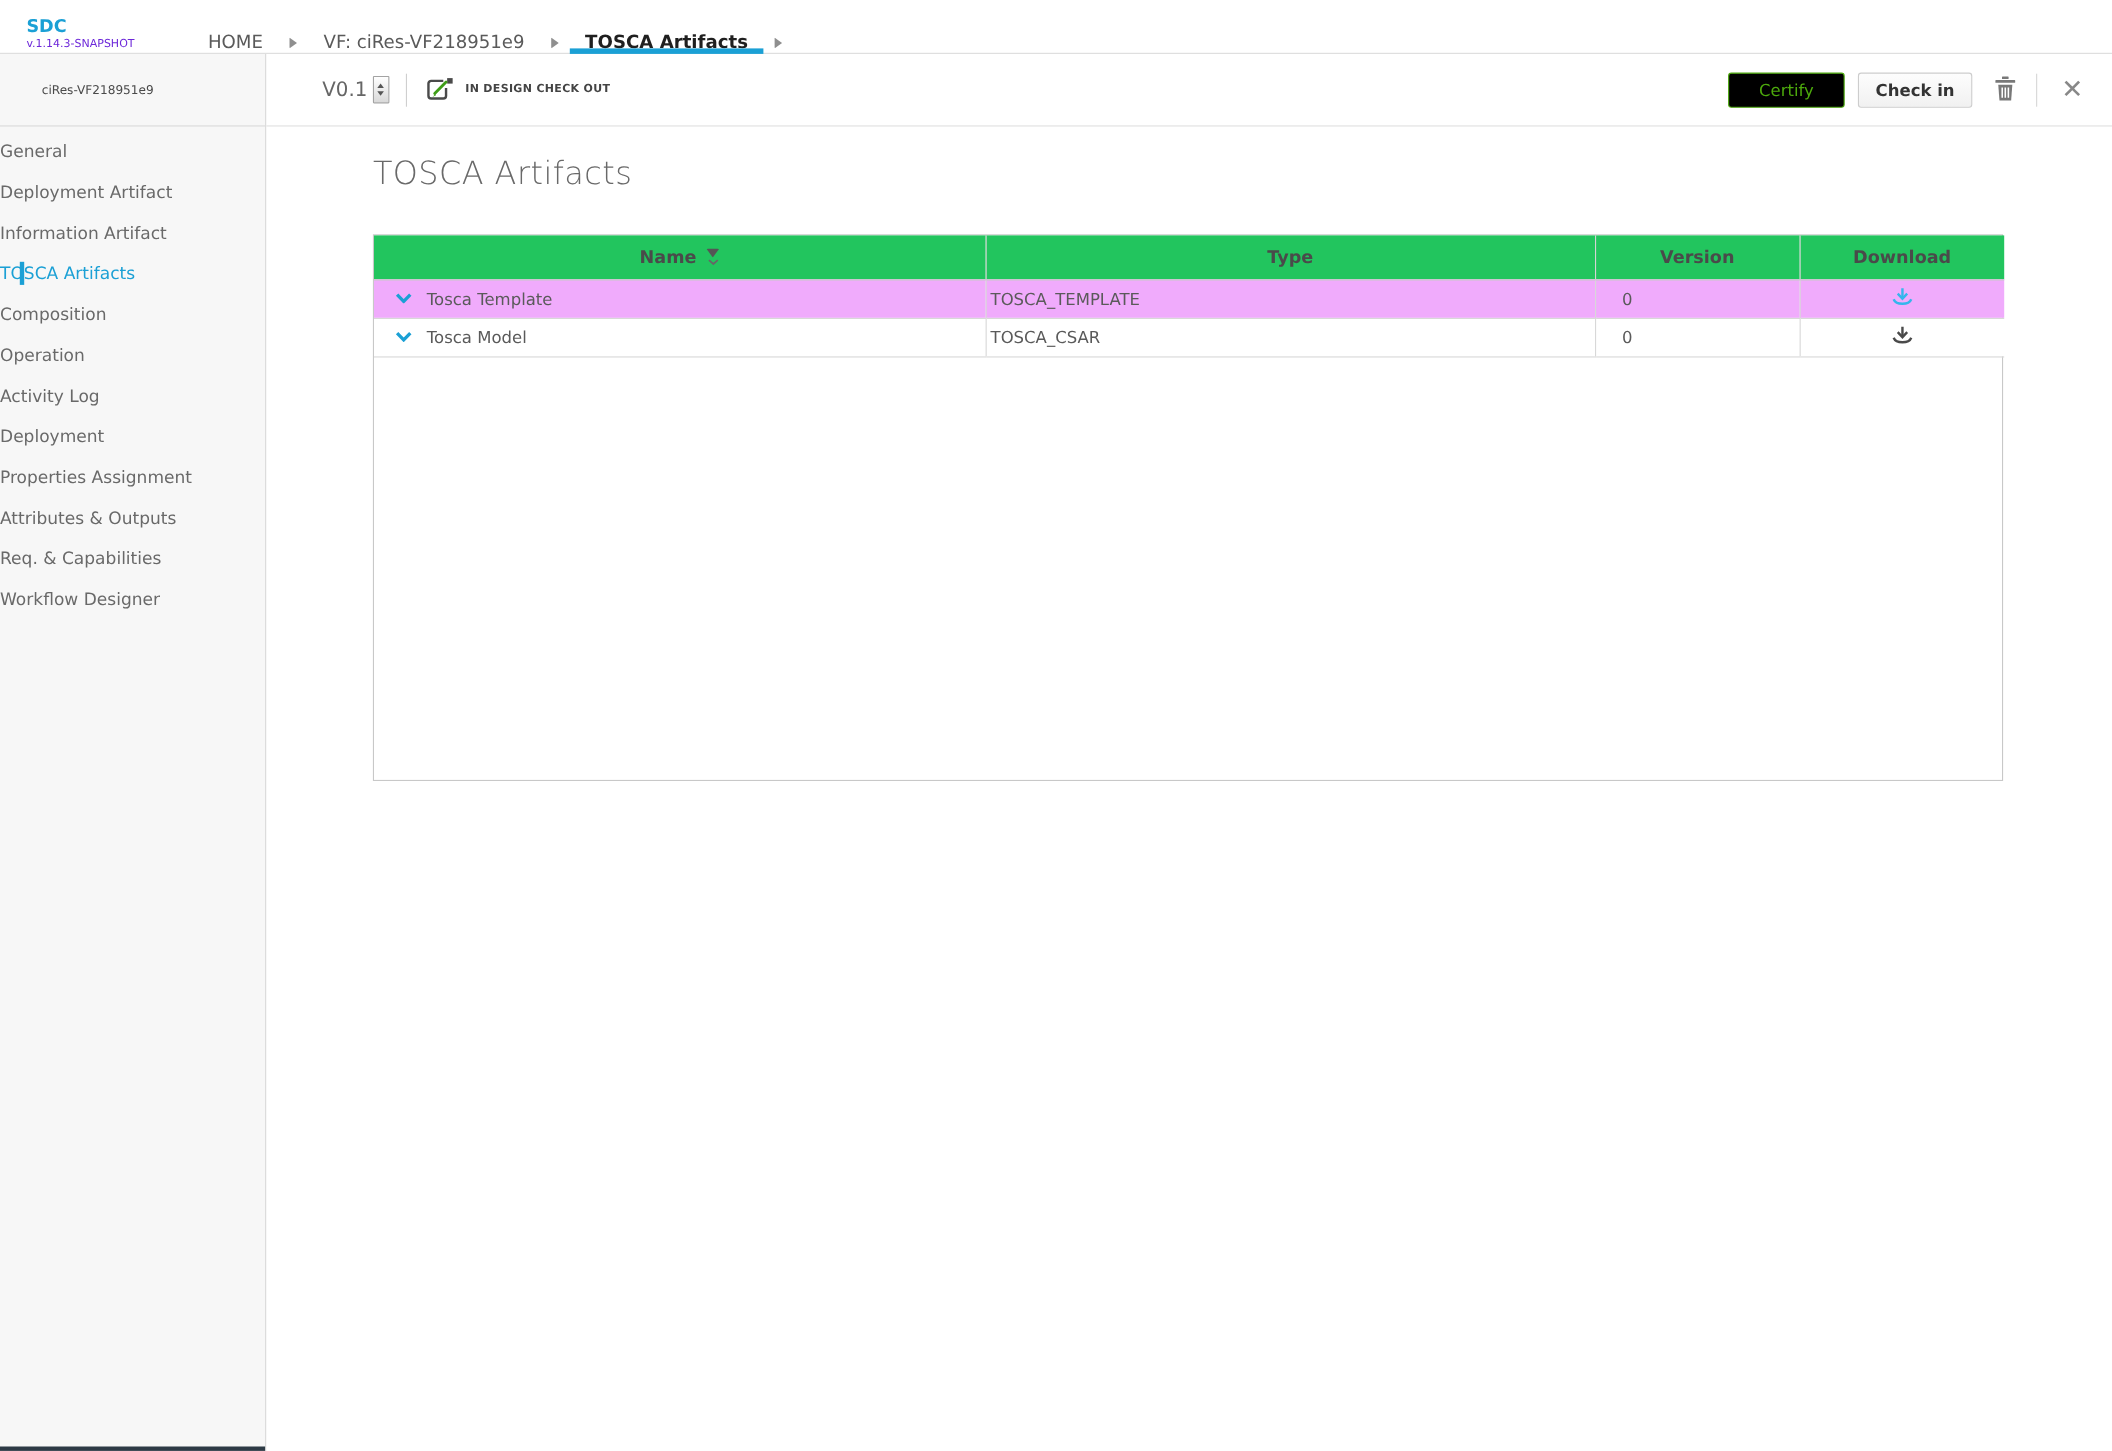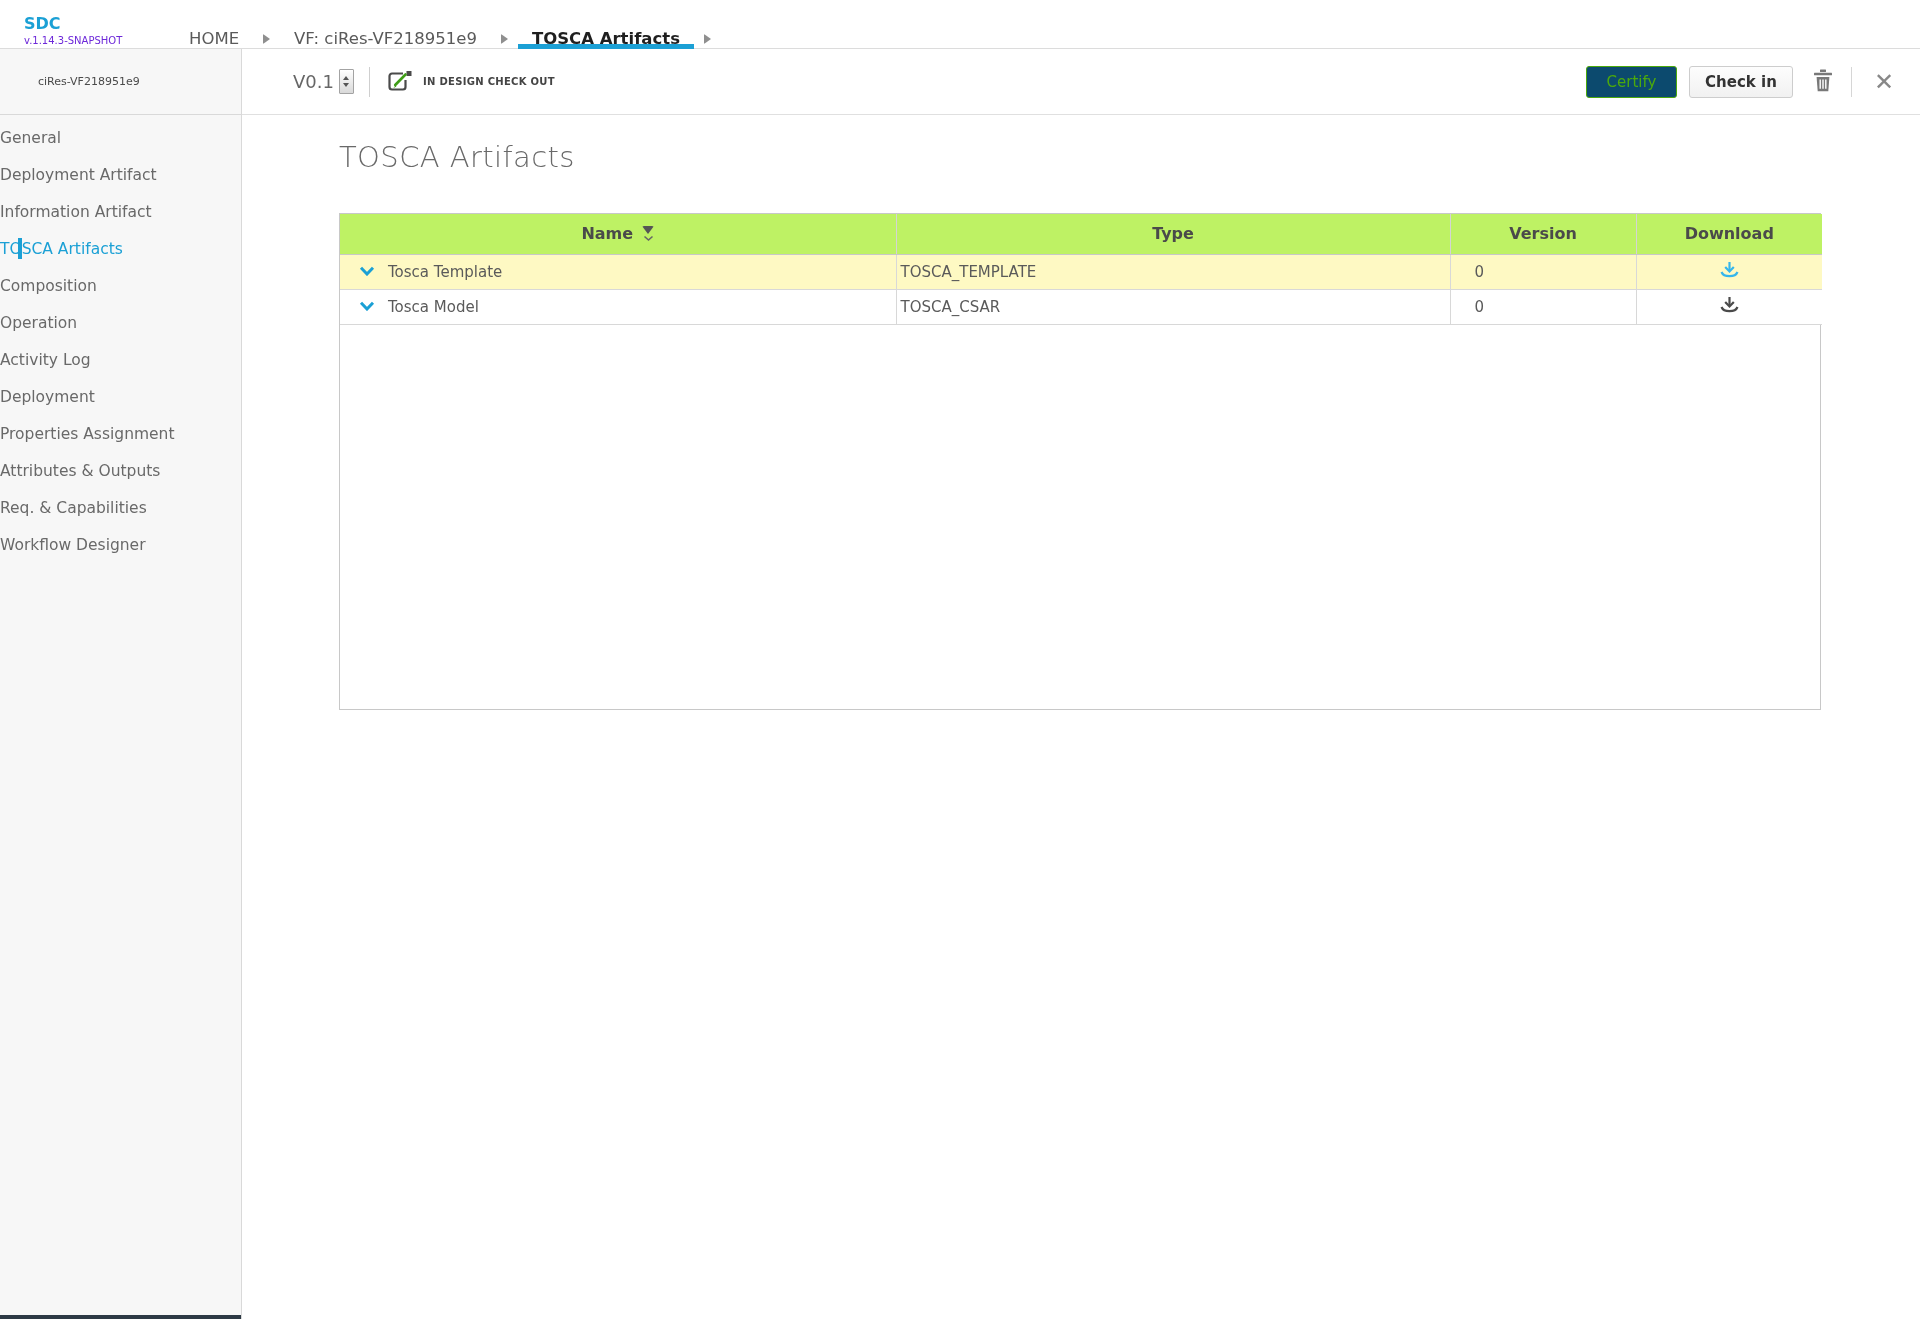--- a/index.html
+++ b/index.html
@@ -54,46 +54,46 @@
     border-left:3.5px solid transparent; border-right:3.5px solid transparent; }
   .spin-down { width:0; height:0; border-top:4px solid #555;
     border-left:3.5px solid transparent; border-right:3.5px solid transparent; }
   .v-divider { width:1px; height:30px; background:#cfcfcf; margin:0 15px; }
   .status-icon { margin-right:10px; display:flex; align-items:center; }
   .status-text { font-size:10px; font-weight:bold; color:#444;
     letter-spacing:.3px; text-transform:uppercase; }
   .toolbar-right { margin-left:auto; display:flex; align-items:center; }
   .btn { height:32px; font-size:15px; border-radius:3px; cursor:pointer;
     font-family:inherit; display:flex; align-items:center; justify-content:center; }
-  .btn-certify { width:91px; background:#0c4a6e; border:1px solid #4ca90c;
+  .btn-certify { width:106px; background:#000000; border:1px solid #4ca90c;
     color:#4ca90c; margin-right:12px;text-align:center; }
   .btn-checkin { width:104px; background:linear-gradient(#fdfdfd,#f1f1f1);
     border:1px solid #cdcdcd; color:#333; font-weight:600; }
   .icon-btn { background:none; border:none; cursor:pointer; display:flex;
     align-items:center; justify-content:center; padding:0; }
   .trash-btn { margin:0 18px 0 20px; }
   .tool-sep { width:1px; height:30px; background:#d6d6d6; margin-right:18px; }
   .close-btn { font-size:24px; color:#888; width:28px; height:28px; line-height:26px; }
 
   
   .content { padding:25px 0 0 97px; }
   .page-title { font-size:29px; font-weight:300; color:#696969; letter-spacing:.4px; }
 
   .table-wrap { margin-top:39px; width:1482px; height:497px;
     border:1px solid #c8c8c8; background:#fff; }
   table.artifacts { width:100%; border-collapse:collapse; table-layout:fixed; }
-  table.artifacts th { height:40px; background:#bef264; font-size:16px;
+  table.artifacts th { height:40px; background:#22c55e; font-size:16px;
     font-weight:bold; color:#4a4a4a; text-align:center; vertical-align:middle;
     border-bottom:1px solid #c8c8c8; border-left:1px solid #d4d4d4; }
   table.artifacts th:first-child { border-left:none; }
   table.artifacts td { height:35px; font-size:15px; color:#5a5a5a;
     vertical-align:middle; border-bottom:1px solid #d8d8d8;
     border-left:1px solid #d8d8d8; background:#fff; }
   table.artifacts td:first-child { border-left:none; }
-  table.artifacts tr.alt td { background:#fef9c3; }
+  table.artifacts tr.alt td { background:#f0abfc; }
   .th-name-inner { display:inline-flex; align-items:center; gap:9px; }
   .filter-glyph { display:inline-flex; flex-direction:column; align-items:center; }
   .funnel { width:8px; height:0; border-top:8px solid #555;
     border-left:6px solid transparent; border-right:6px solid transparent;
     border-radius:2px; }
   .name-cell { display:flex; align-items:center; padding-left:19px; }
   .expand-btn { background:none; border:none; cursor:pointer; padding:0;
     margin-right:13px; display:flex; align-items:center; }
   .type-cell { padding-left:4px; }
   .version-cell { padding-left:24px; }

